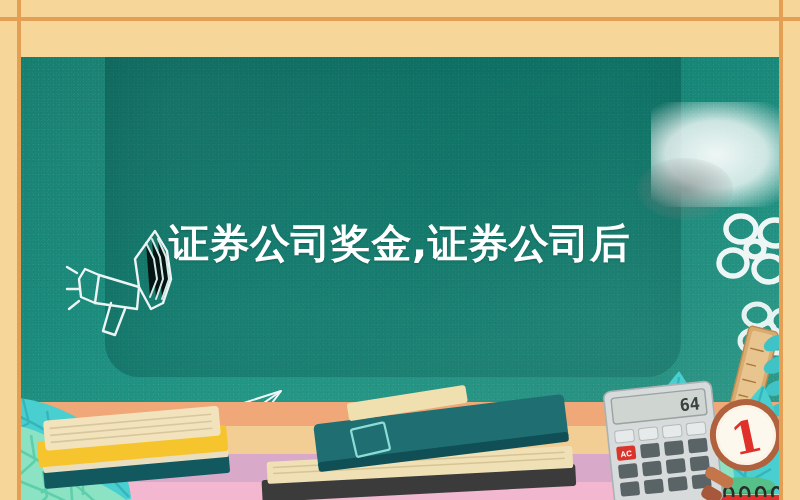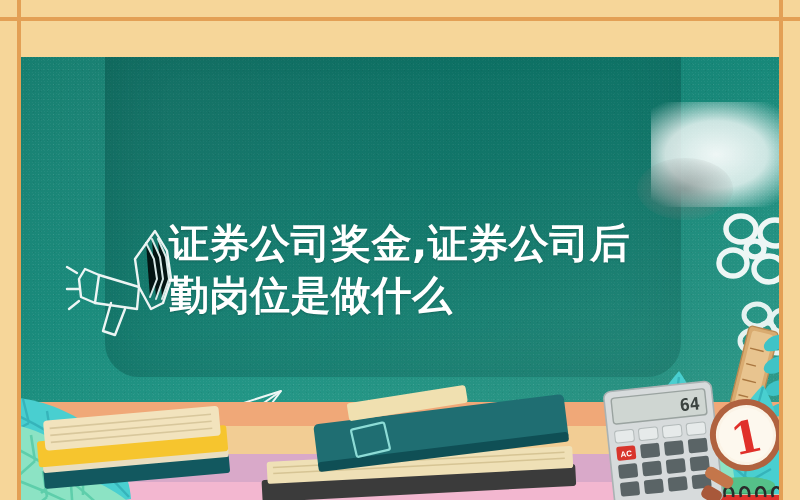--- a/index.html
+++ b/index.html
@@ -231,21 +231,20 @@
         <g fill="none" stroke="#ffffff" stroke-width="2.2" stroke-linecap="round">
           <path d="M8 56 C2 30, 26 8, 44 18 C58 26, 50 48, 32 48 C16 48, 14 28, 30 22"></path>
           <circle cx="60" cy="10" r="2.2" fill="#ffffff" stroke="none"></circle>
         </g>
       </svg>
     </div>
 
     <div class="title-wrap">
       <h1>
         <span>证券公司奖金,证券公司后</span><br>
-        <span>勤岗位是做什么</span>
       </h1>
     </div>
 
     <div class="desk">
       <div class="band peach"></div>
       <div class="band tan"></div>
       <div class="band mauve"></div>
       <div class="band pink"></div>
     </div>
 

